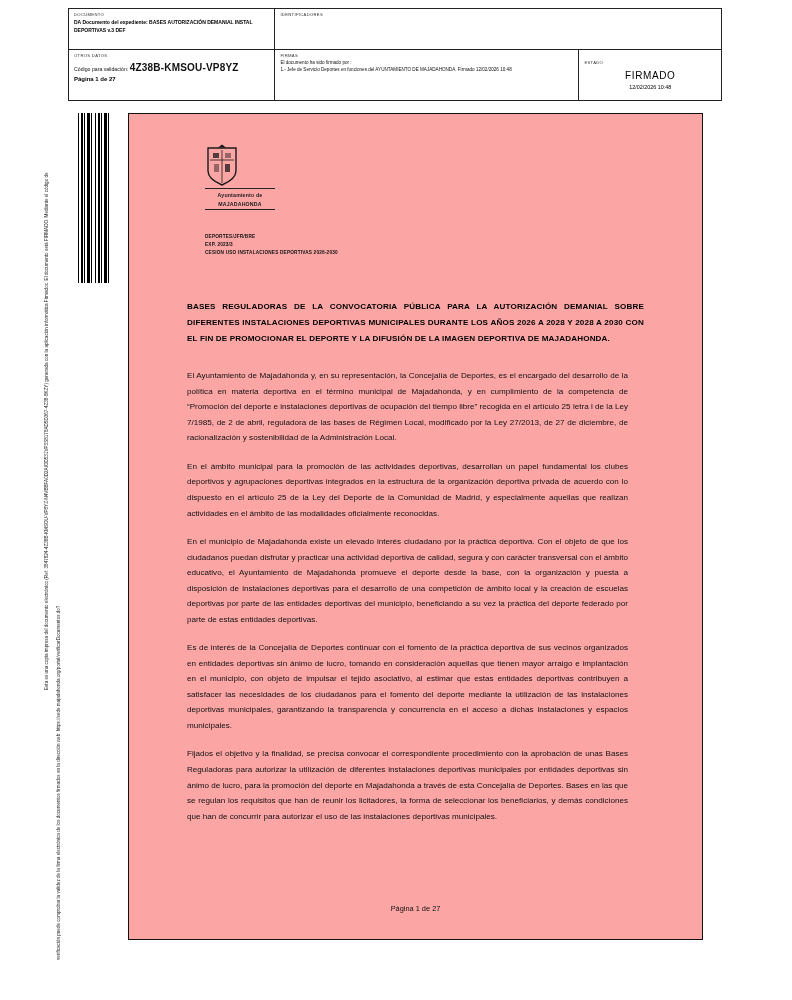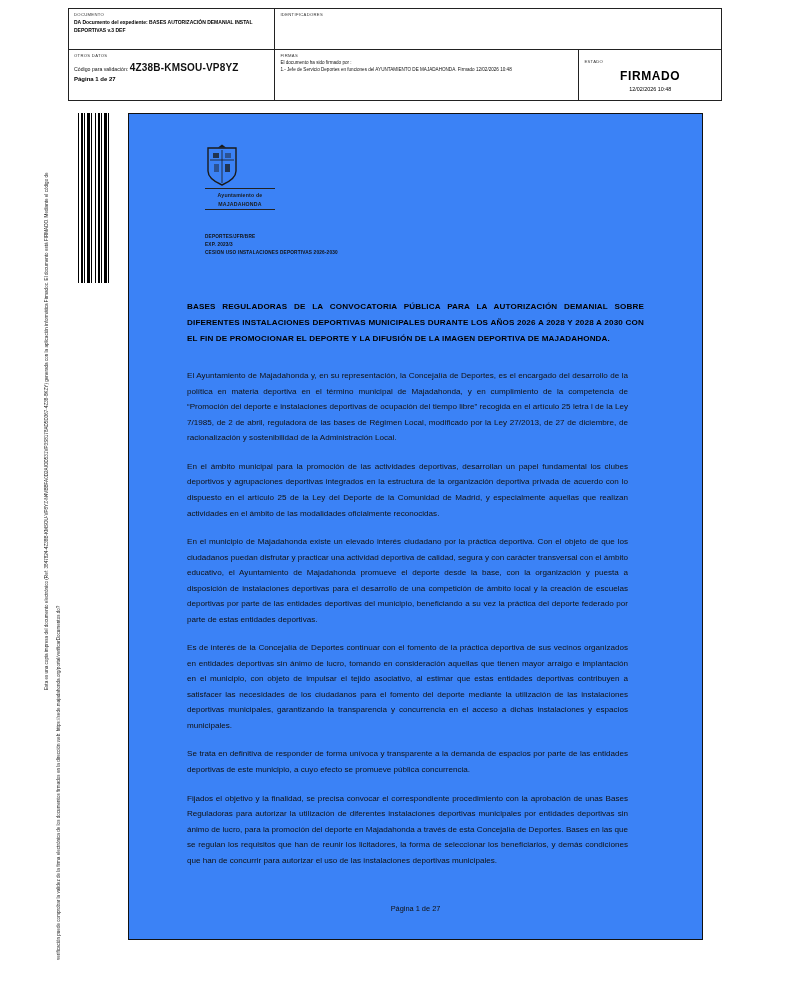--- a/index.html
+++ b/index.html
@@ -85,22 +85,22 @@
     justify-content: center;
   }
   .estado-label {
     align-self: flex-start;
     font-size: 4.2px;
     letter-spacing: 0.3px;
     color: #333;
     text-transform: uppercase;
   }
   .estado-main {
-    font-size: 12px;
-    font-weight: bold;
+    font-size: 10px;
+    font-weight: normal;
     letter-spacing: 0.6px;
     margin-top: 5px;
   }
   .estado-date {
     font-size: 5.4px;
     margin-top: 3px;
   }
 
   
   .barcode {
@@ -139,21 +139,21 @@
 
   
   .doc-page {
     position: absolute;
     left: 128px;
     top: 113px;
     width: 575px;
     height: 827px;
     border: 1.5px solid #111;
     box-sizing: border-box;
-    background: #3b82f6;
+    background: #fca5a5;
   }
   .doc-inner {
     padding: 30px 58px 0 58px;
   }
 
   
   .crest-wrap {
     width: 100%;
     display: flex;
     flex-direction: column;
@@ -290,19 +290,18 @@
       <div class="ref-line">CESION USO INSTALACIONES DEPORTIVAS 2026-2030</div>
     </div>
 
     <div class="doc-title">BASES REGULADORAS DE LA CONVOCATORIA PÚBLICA PARA LA AUTORIZACIÓN DEMANIAL SOBRE DIFERENTES INSTALACIONES DEPORTIVAS MUNICIPALES DURANTE LOS AÑOS 2026 A 2028 Y 2028 A 2030 CON EL FIN DE PROMOCIONAR EL DEPORTE Y LA DIFUSIÓN DE LA IMAGEN DEPORTIVA DE MAJADAHONDA.</div>
 
     <div class="doc-body">
       <p>El Ayuntamiento de Majadahonda y, en su representación, la Concejalía de Deportes, es el encargado del desarrollo de la política en materia deportiva en el término municipal de Majadahonda, y en cumplimiento de la competencia de “Promoción del deporte e instalaciones deportivas de ocupación del tiempo libre” recogida en el artículo 25 letra l de la Ley 7/1985, de 2 de abril, reguladora de las bases de Régimen Local, modificado por la Ley 27/2013, de 27 de diciembre, de racionalización y sostenibilidad de la Administración Local.</p>
       <p>En el ámbito municipal para la promoción de las actividades deportivas, desarrollan un papel fundamental los clubes deportivos y agrupaciones deportivas integrados en la estructura de la organización deportiva privada de acuerdo con lo dispuesto en el artículo 25 de la Ley del Deporte de la Comunidad de Madrid, y especialmente aquellas que realizan actividades en el ámbito de las modalidades oficialmente reconocidas.</p>
       <p>En el municipio de Majadahonda existe un elevado interés ciudadano por la práctica deportiva. Con el objeto de que los ciudadanos puedan disfrutar y practicar una actividad deportiva de calidad, segura y con carácter transversal con el ámbito educativo, el Ayuntamiento de Majadahonda promueve el deporte desde la base, con la organización y puesta a disposición de instalaciones deportivas para el desarrollo de una competición de ámbito local y la creación de escuelas deportivas por parte de las entidades deportivas del municipio, beneficiando a su vez la práctica del deporte federado por parte de estas entidades deportivas.</p>
       <p>Es de interés de la Concejalía de Deportes continuar con el fomento de la práctica deportiva de sus vecinos organizados en entidades deportivas sin ánimo de lucro, tomando en consideración aquellas que tienen mayor arraigo e implantación en el municipio, con objeto de impulsar el tejido asociativo, al estimar que estas entidades deportivas contribuyen a satisfacer las necesidades de los ciudadanos para el fomento del deporte mediante la utilización de las instalaciones deportivas municipales, garantizando la transparencia y concurrencia en el acceso a dichas instalaciones y espacios municipales.</p>
-      <p>Se trata en definitiva de responder de forma unívoca y transparente a la demanda de espacios por parte de las entidades deportivas de este municipio, a cuyo efecto se promueve pública concurrencia.</p>
       <p>Fijados el objetivo y la finalidad, se precisa convocar el correspondiente procedimiento con la aprobación de unas Bases Reguladoras para autorizar la utilización de diferentes instalaciones deportivas municipales por entidades deportivas sin ánimo de lucro, para la promoción del deporte en Majadahonda a través de esta Concejalía de Deportes. Bases en las que se regulan los requisitos que han de reunir los licitadores, la forma de seleccionar los beneficiarios, y demás condiciones que han de concurrir para autorizar el uso de las instalaciones deportivas municipales.</p>
     </div>
   </div>
 
   <div class="footer-page">Página 1 de 27</div>
 </div>
 
 </body></html>

